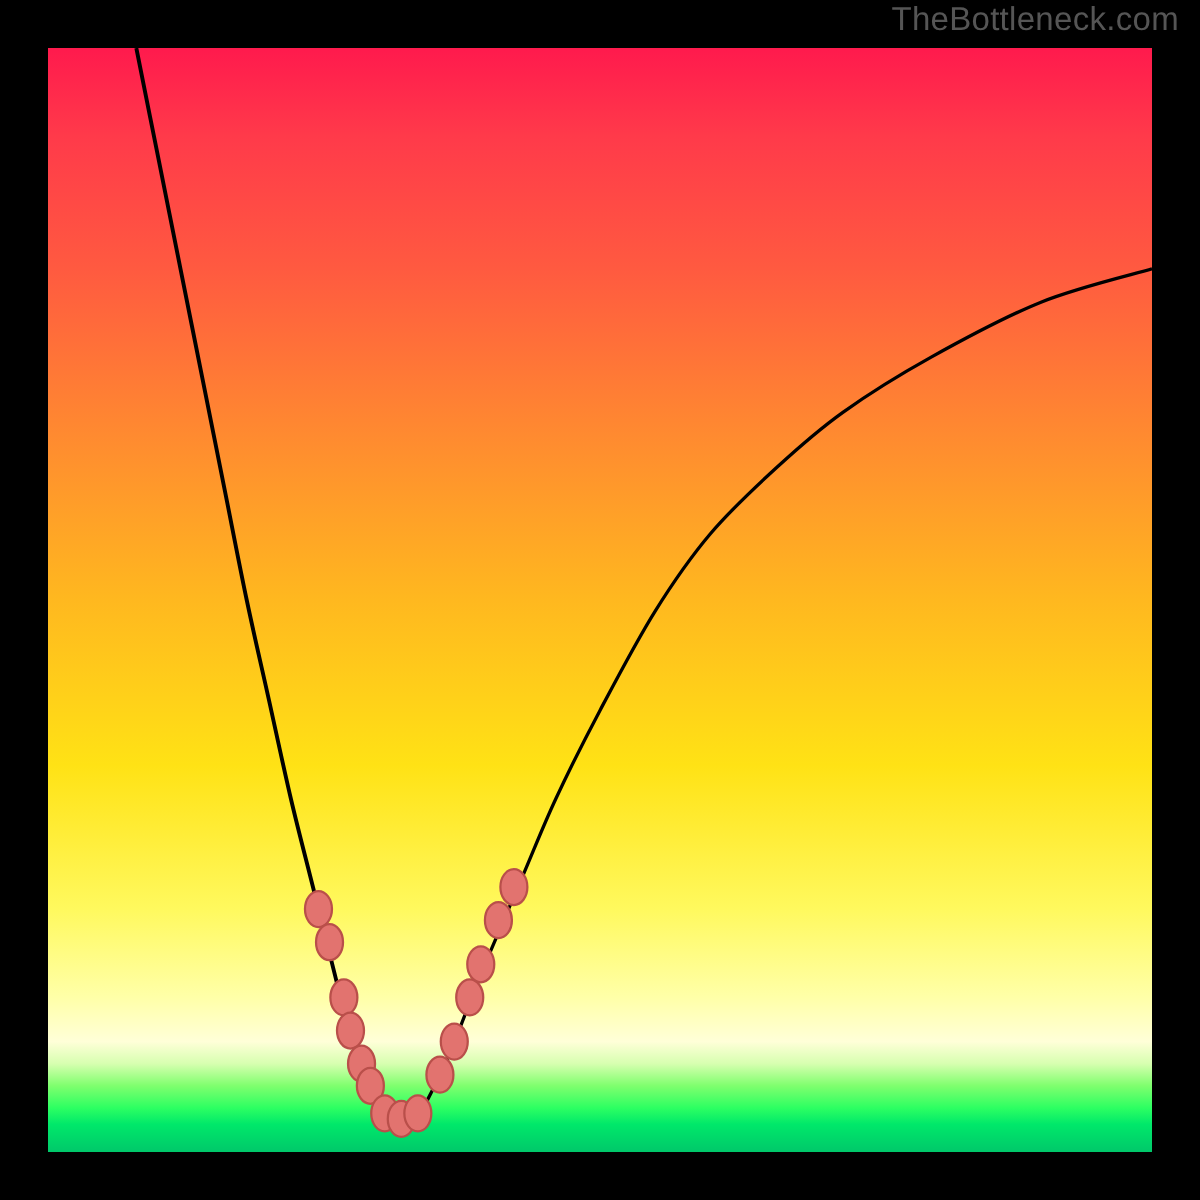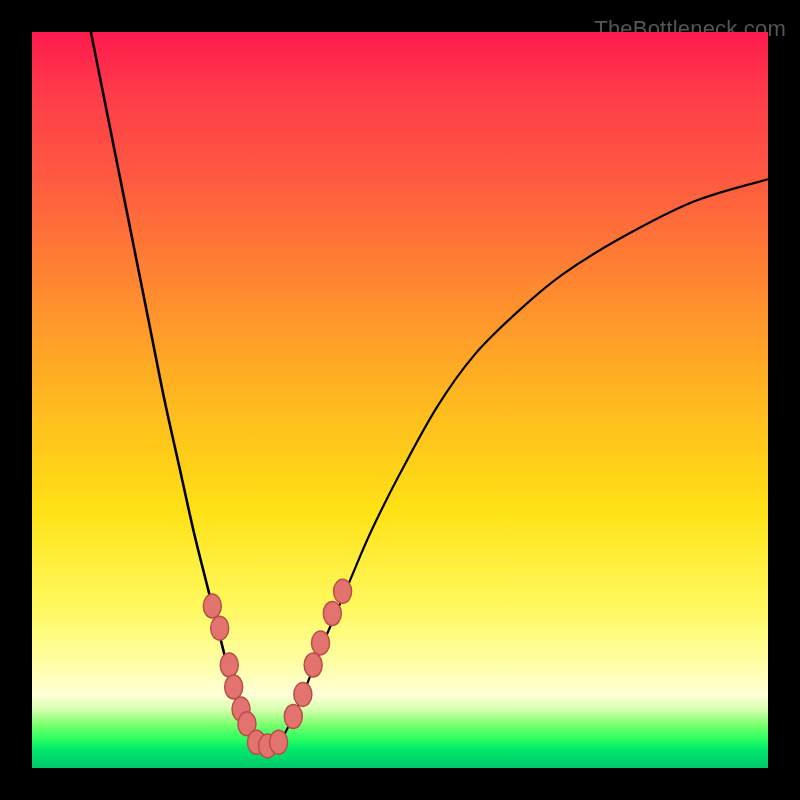--- a/index.html
+++ b/index.html
@@ -39,21 +39,21 @@
       #ffffd8 90%,
       #d7ffb0 92%,
       #7fff6e 94%,
       #2dff62 96%,
       #00e86a 97.5%,
       #00c86a 100%
     );
   }
   .watermark {
     position: absolute;
-    top: 16px;
+    top: 0;
     right: 14px;
     color: #555;
     font-size: 22px;
     font-weight: 500;
     letter-spacing: 0.2px;
     user-select: none;
   }
   svg.curve {
     position: absolute;
     left: 0;

